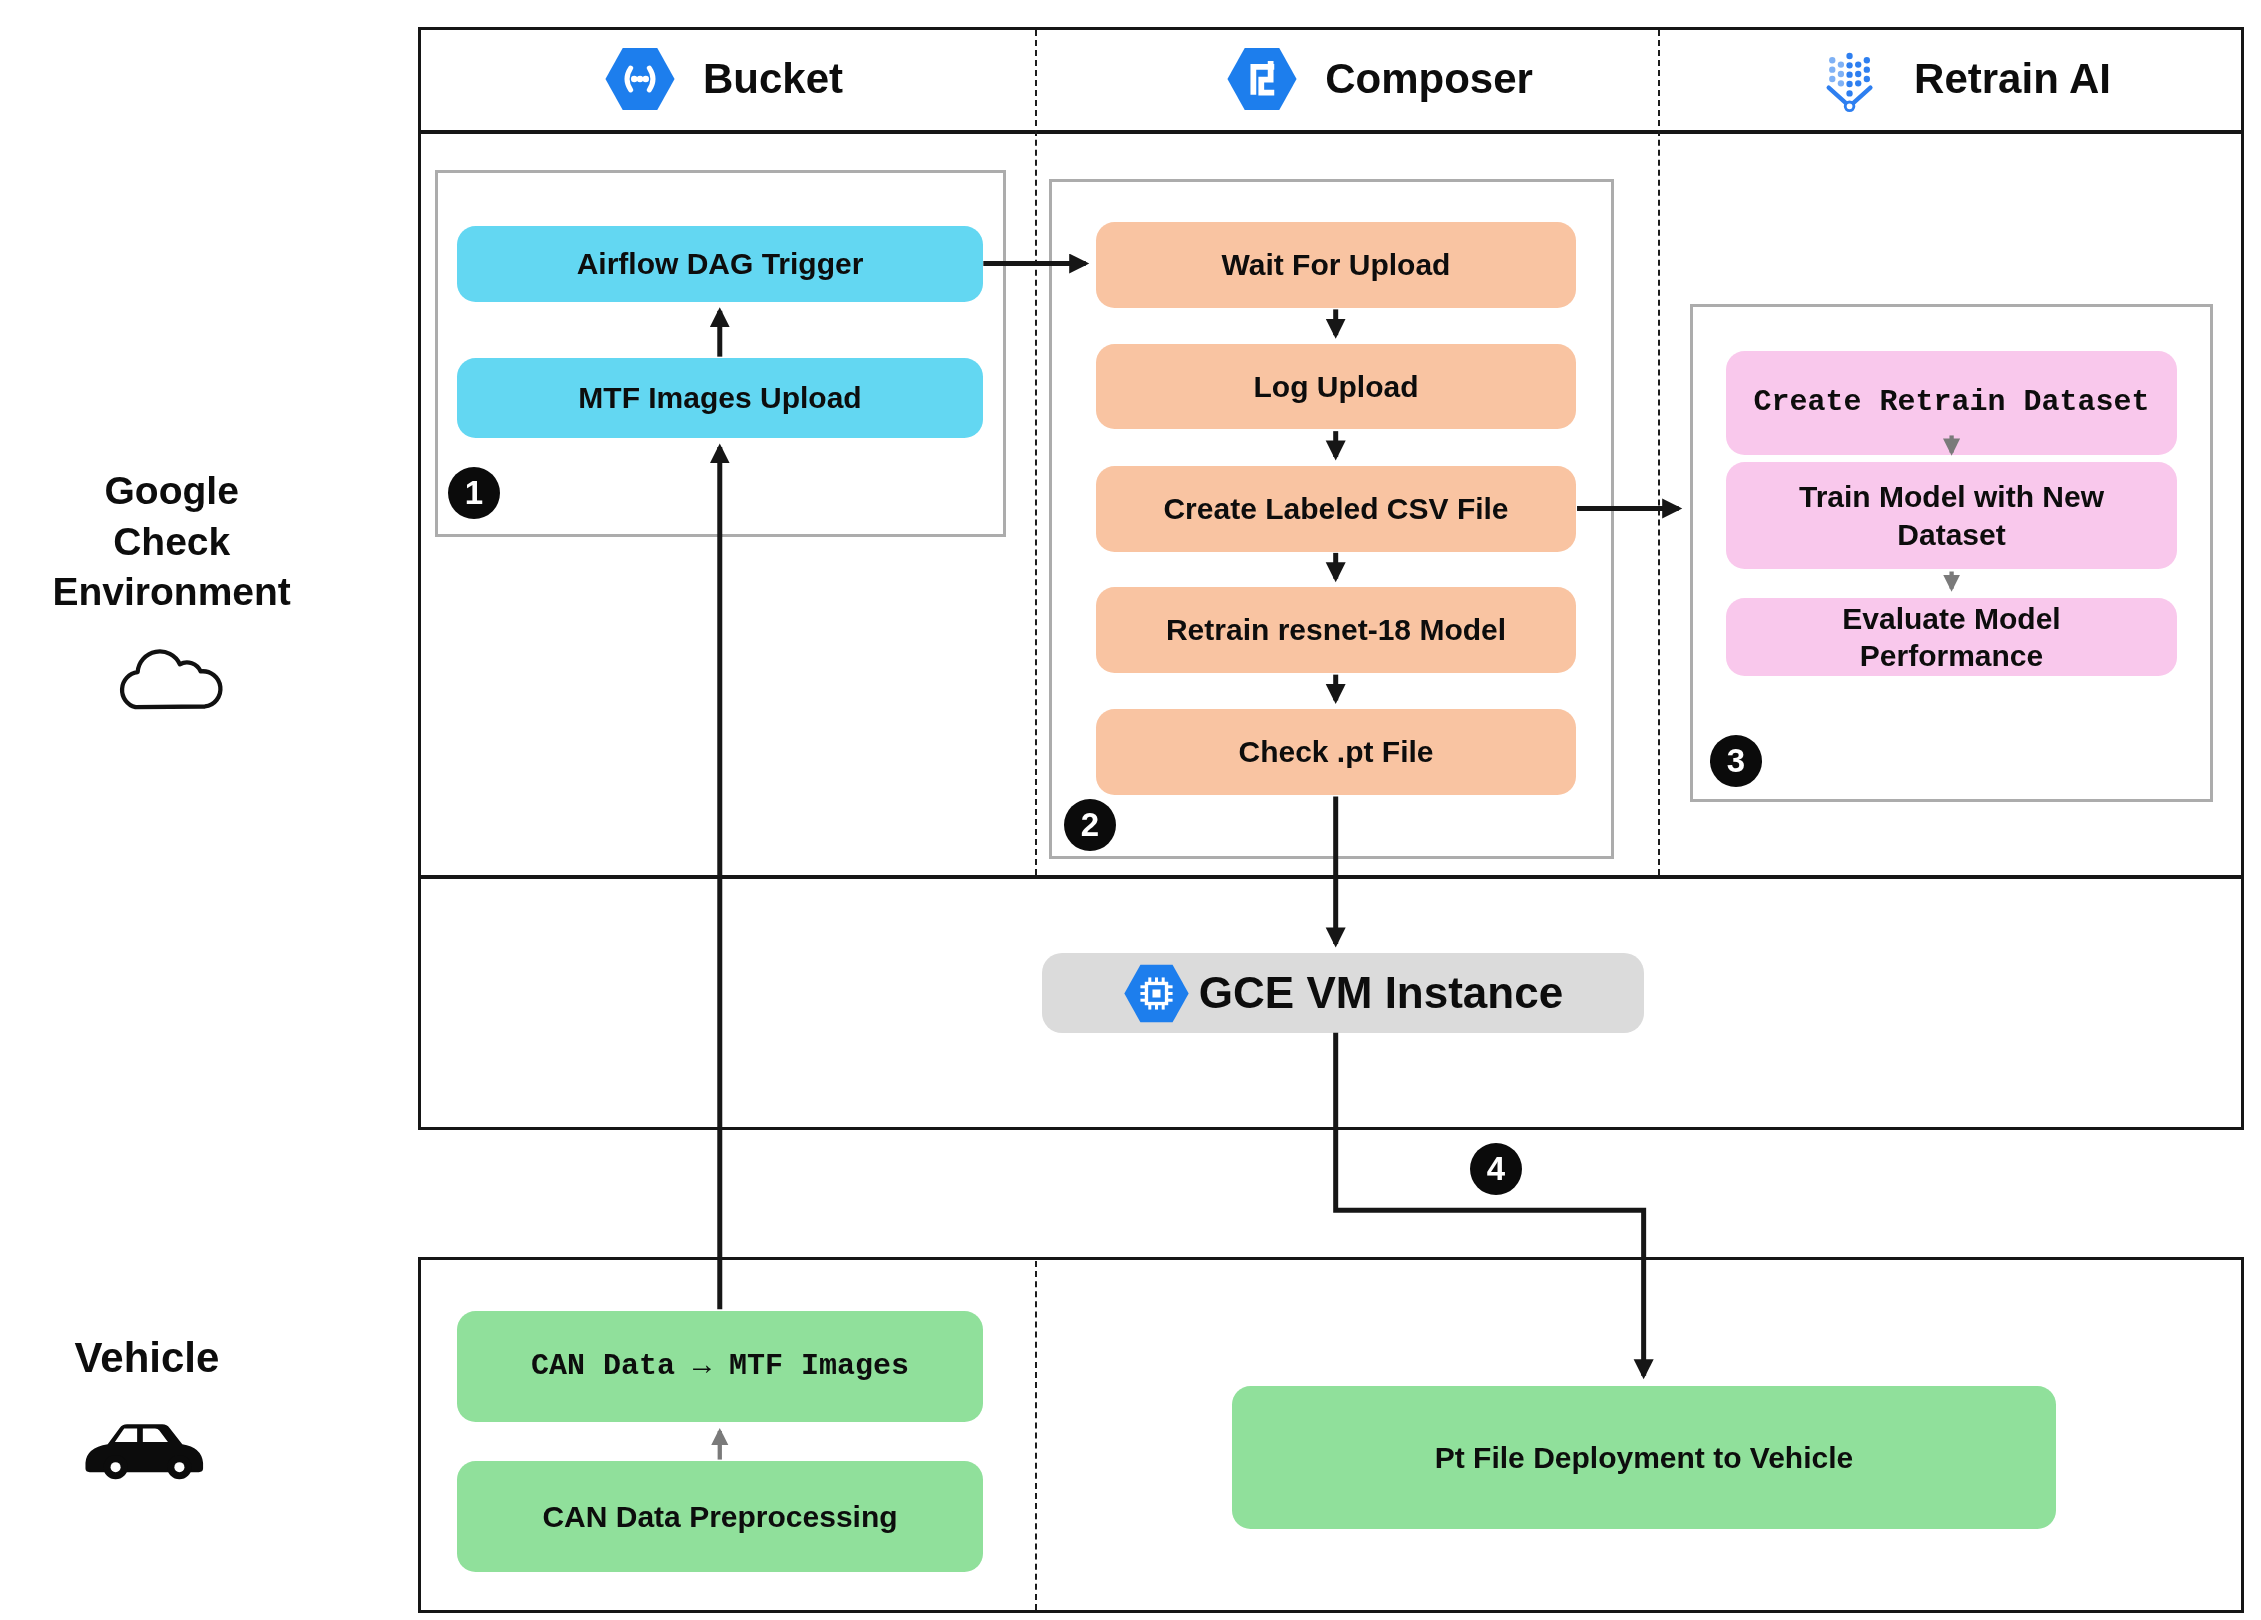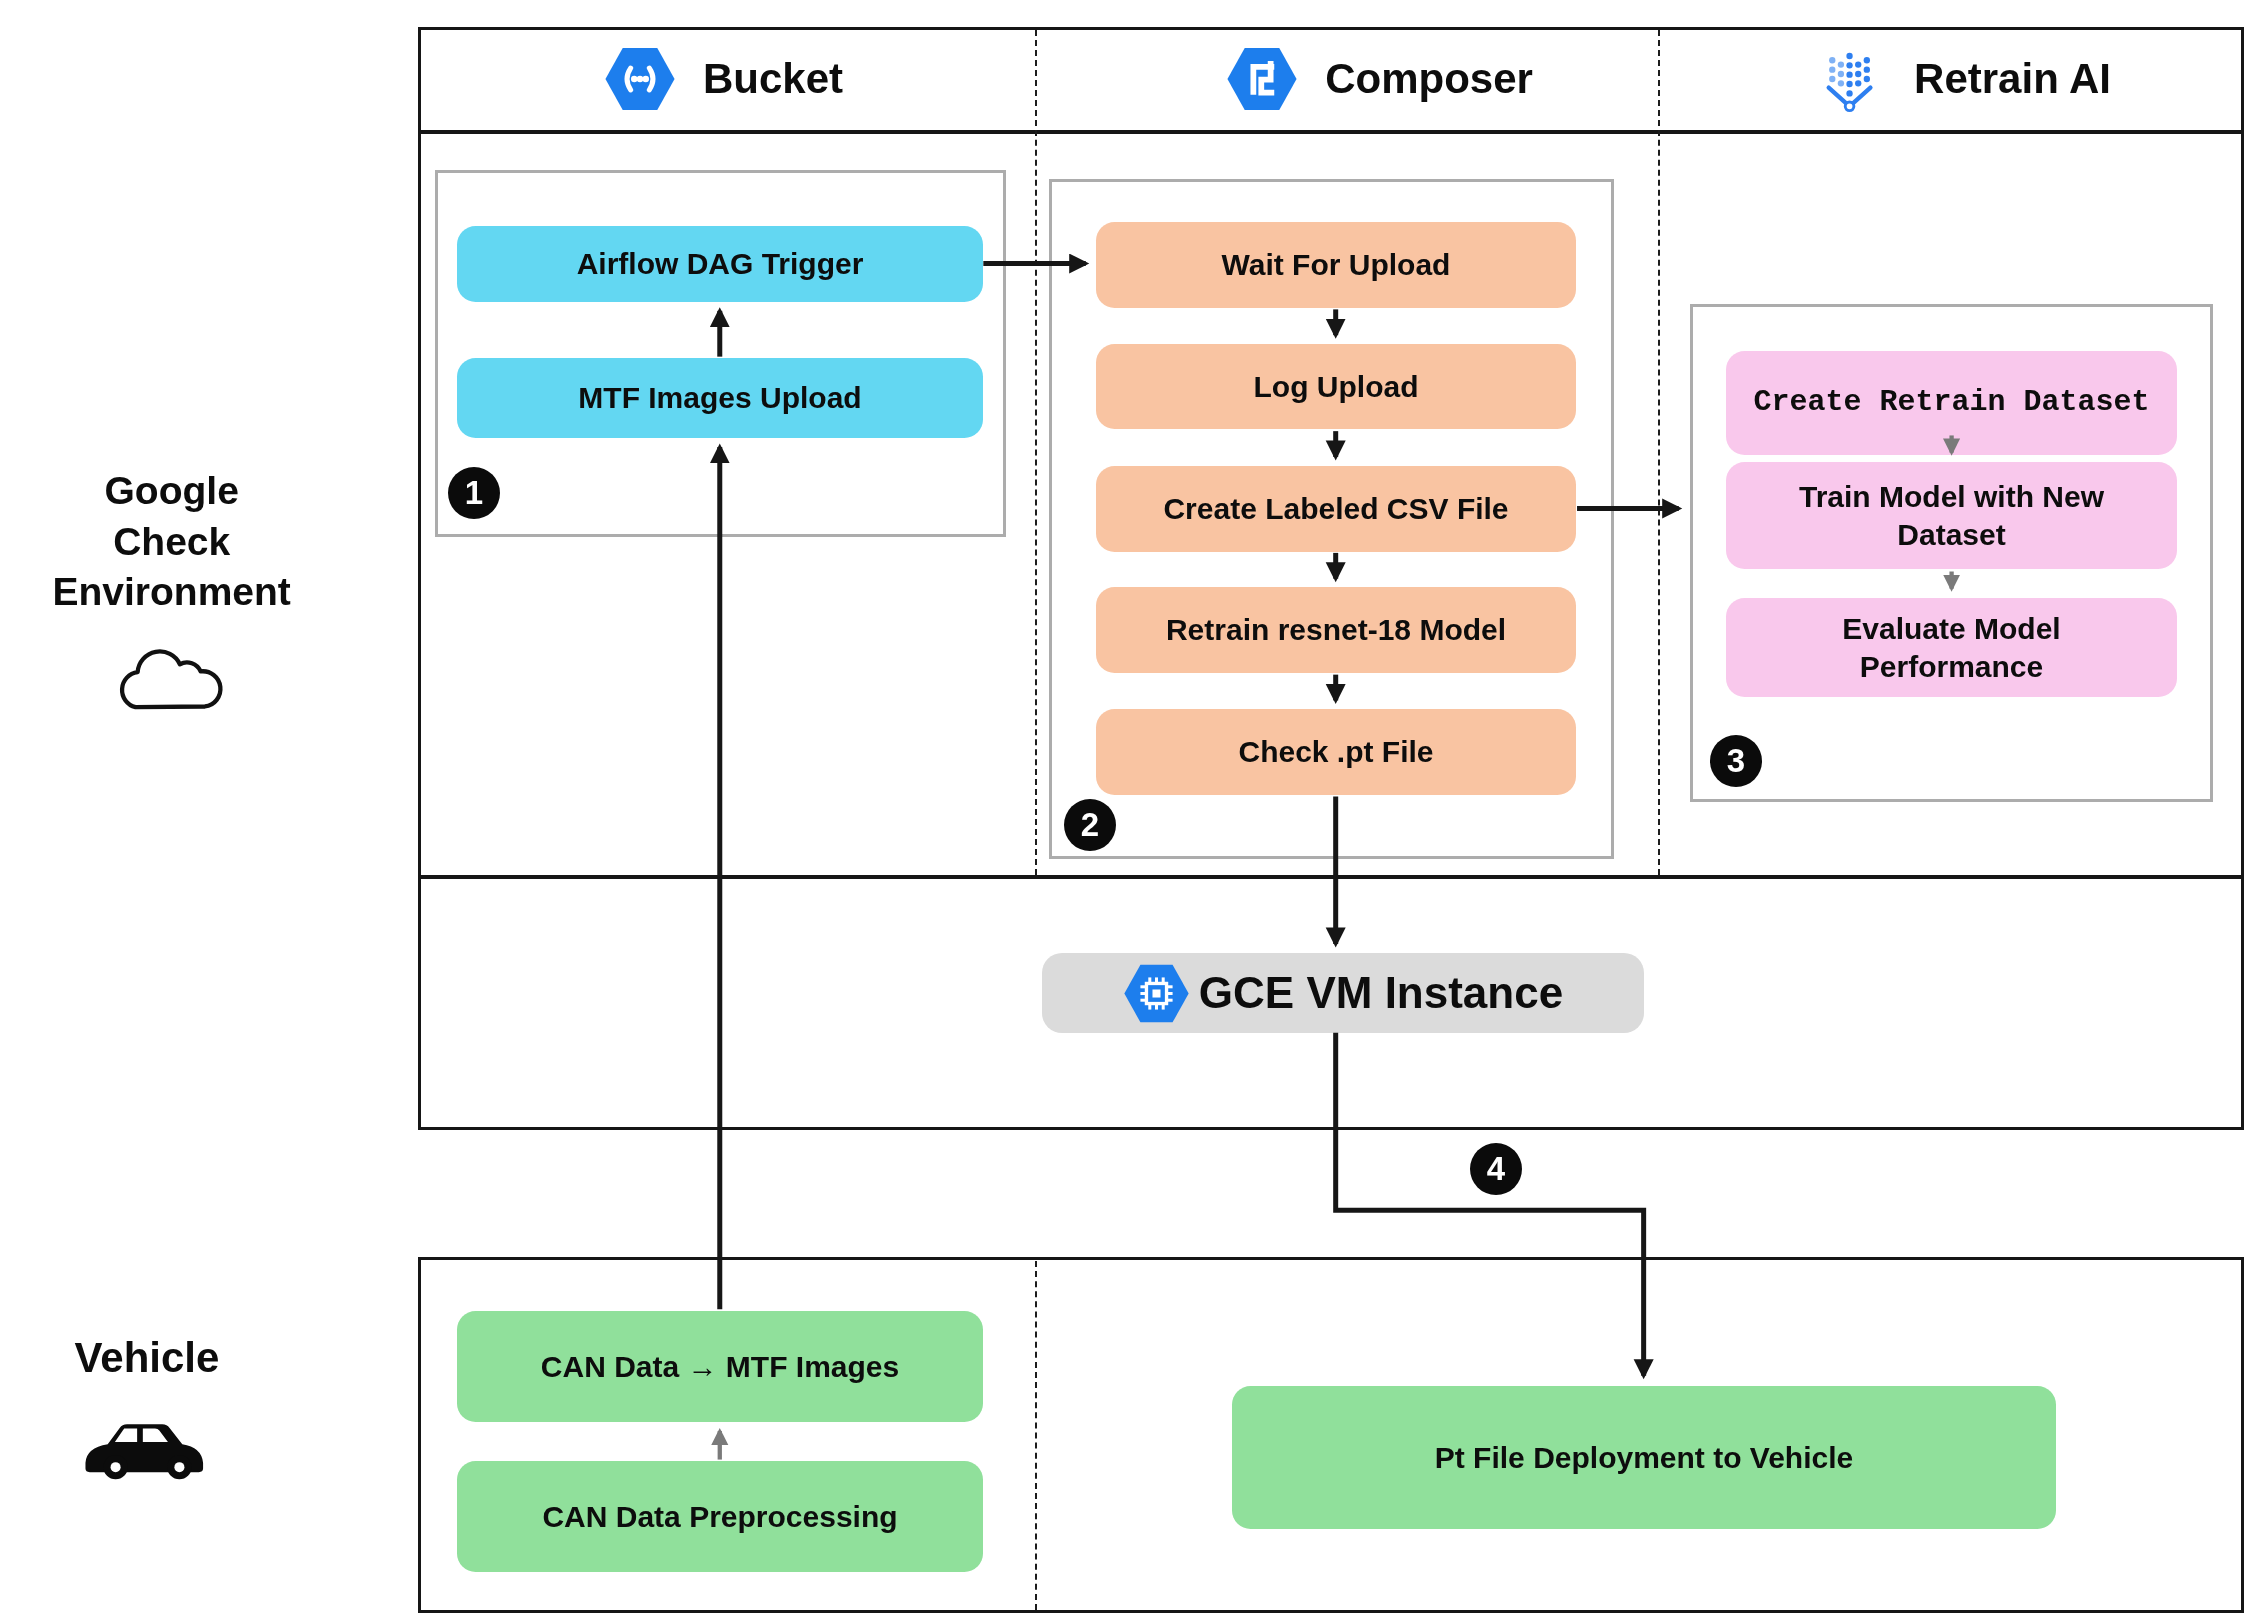--- a/index.html
+++ b/index.html
@@ -173,21 +173,21 @@
   <div class="node orange" style="left:1096px;top:709px;width:480px;height:86px;">
     <span>Check .pt File</span>
   </div>
 
   <div class="node pink" style="left:1726px;top:351px;width:451px;height:104px;font-family:Liberation Mono, monospace;">
     <span>Create Retrain Dataset</span>
   </div>
   <div class="node pink" style="left:1726px;top:462px;width:451px;height:107px;">
     <span>Train Model with New Dataset</span>
   </div>
-  <div class="node pink" style="left:1726px;top:598px;width:451px;height:99px;">
+  <div class="node pink" style="left:1726px;top:598px;width:451px;height:78px;">
     <span>Evaluate Model Performance</span>
   </div>
 
   <div class="gce-box">
     <svg width="67" height="67" viewBox="0 0 100 100">
       <polygon points="2,50 26,7 74,7 98,50 74,93 26,93" fill="#1D7EED"></polygon>
       <g stroke="#ffffff" stroke-width="4.5">
         <line x1="40" y1="26" x2="40" y2="36"></line>
           <line x1="50" y1="26" x2="50" y2="36"></line>
           <line x1="60" y1="26" x2="60" y2="36"></line>
@@ -203,21 +203,21 @@
       </g>
       <rect x="35" y="35" width="30" height="30" fill="none" stroke="#ffffff" stroke-width="5"></rect>
       <rect x="44" y="44" width="12" height="12" fill="#ffffff"></rect>
     </svg>
     <span>GCE VM Instance</span>
   </div>
 
   <div class="vehicle-box"></div>
   <div class="vdash" style="left:1035px;top:1261px;height:349px;"></div>
 
-  <div class="node green" style="left:457px;top:1311px;width:526px;height:111px;">
+  <div class="node green" style="left:457px;top:1311px;width:526px;height:111px;font-family:Liberation Mono, monospace;">
     <span>CAN Data → MTF Images</span>
   </div>
   <div class="node green" style="left:457px;top:1461px;width:526px;height:111px;">
     <span>CAN Data Preprocessing</span>
   </div>
   <div class="node green" style="left:1232px;top:1386px;width:824px;height:143px;">
     <span>Pt File Deployment to Vehicle</span>
   </div>
 
   <div class="badge" style="left:448px;top:467px;">

